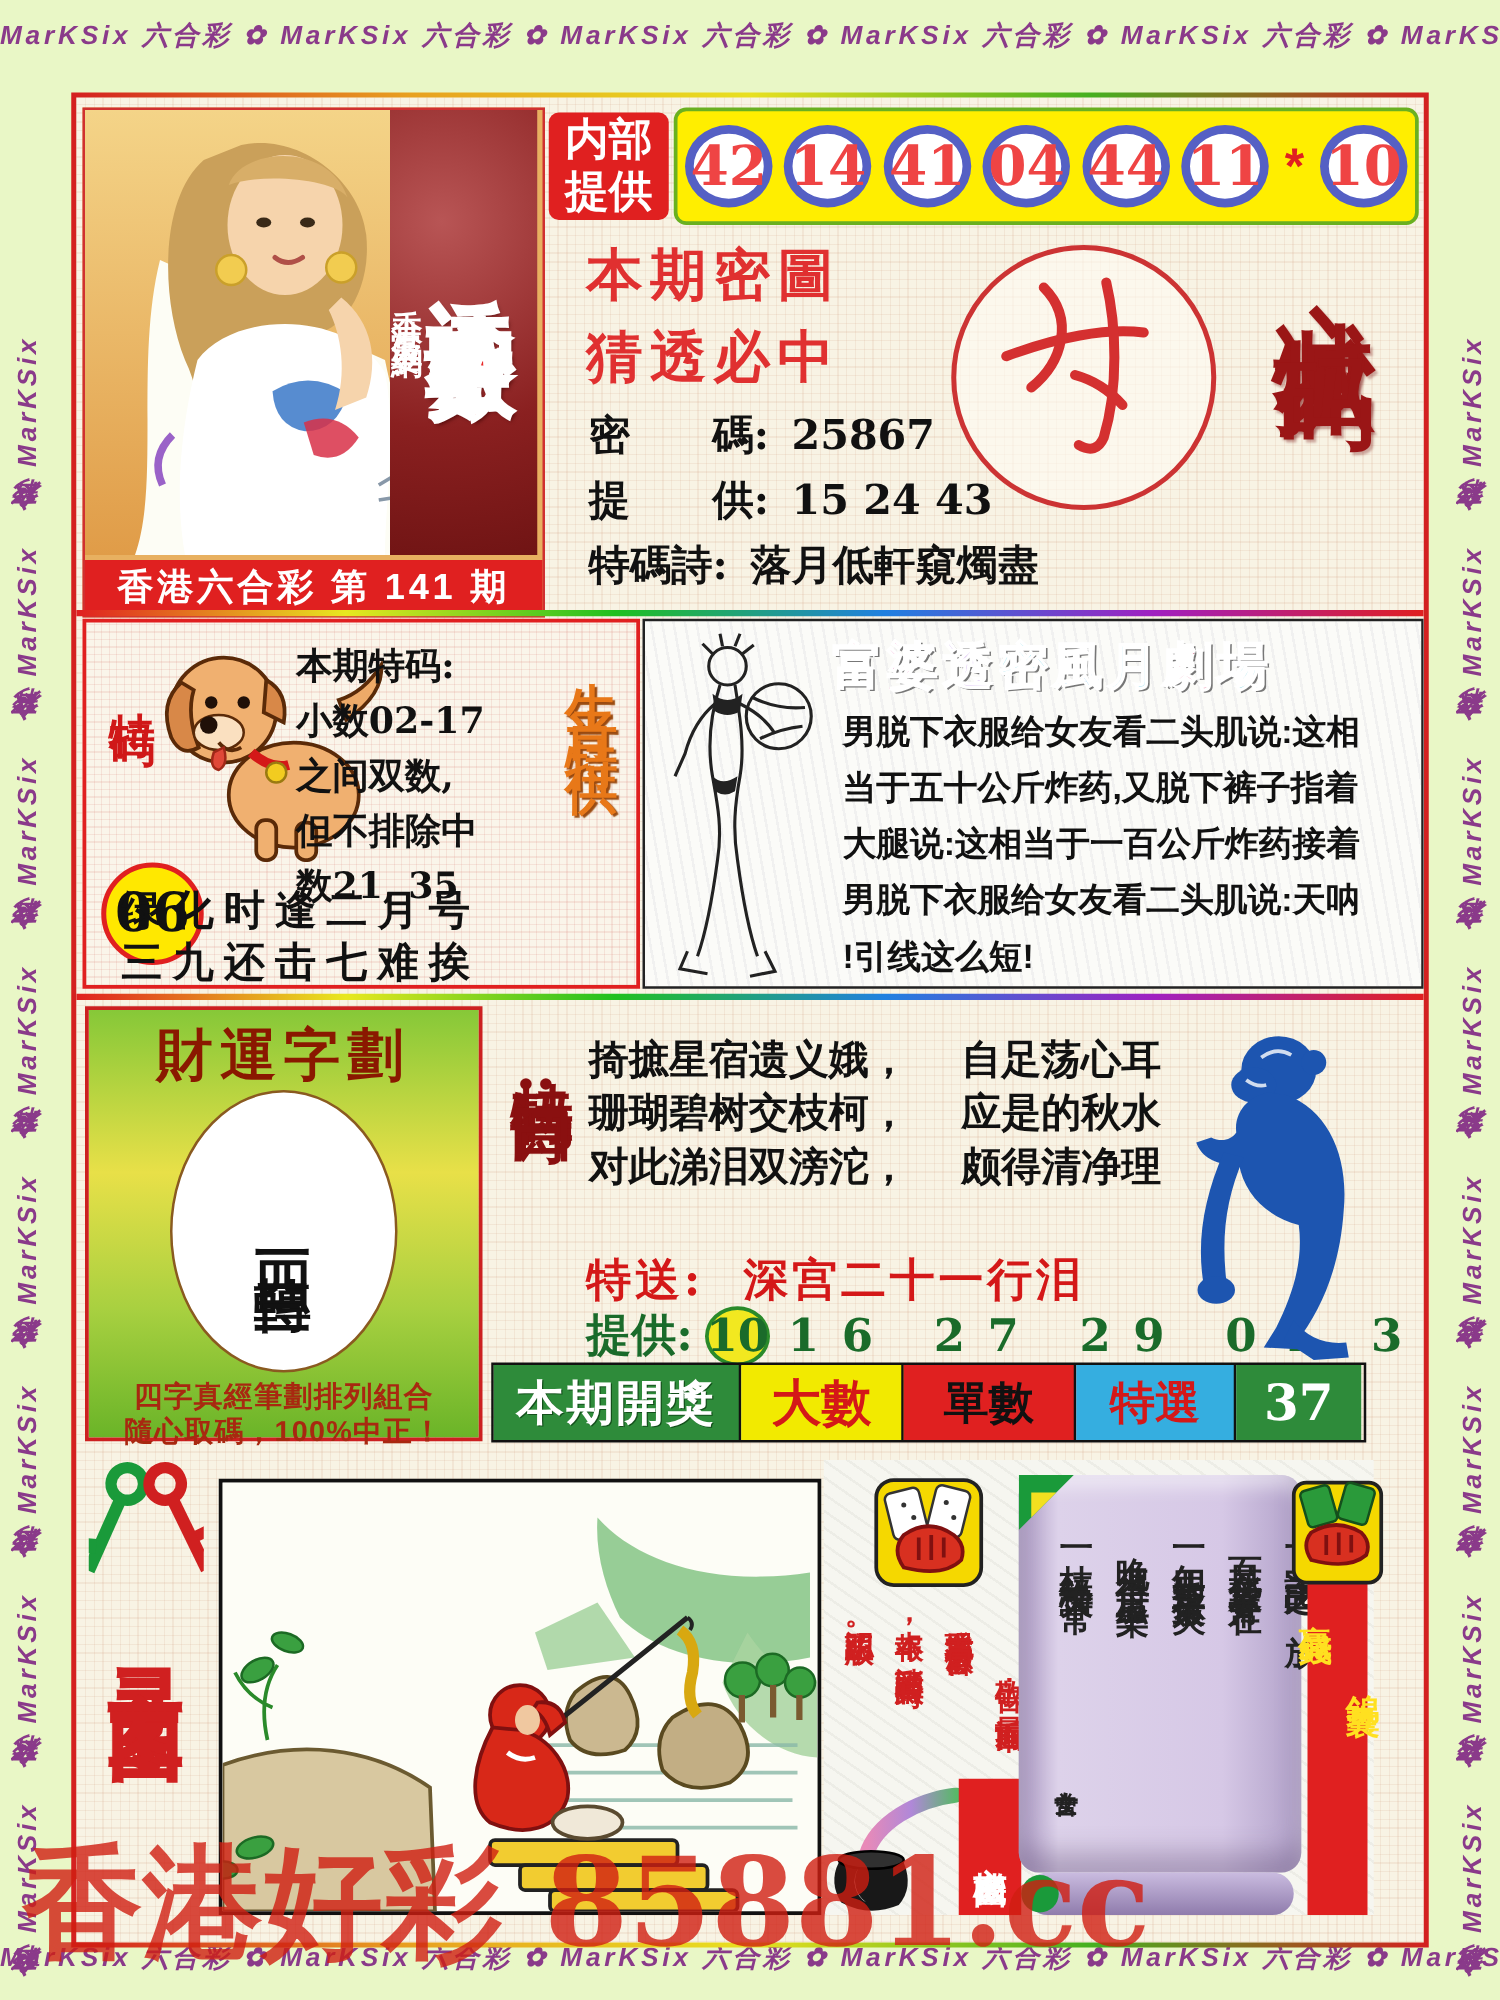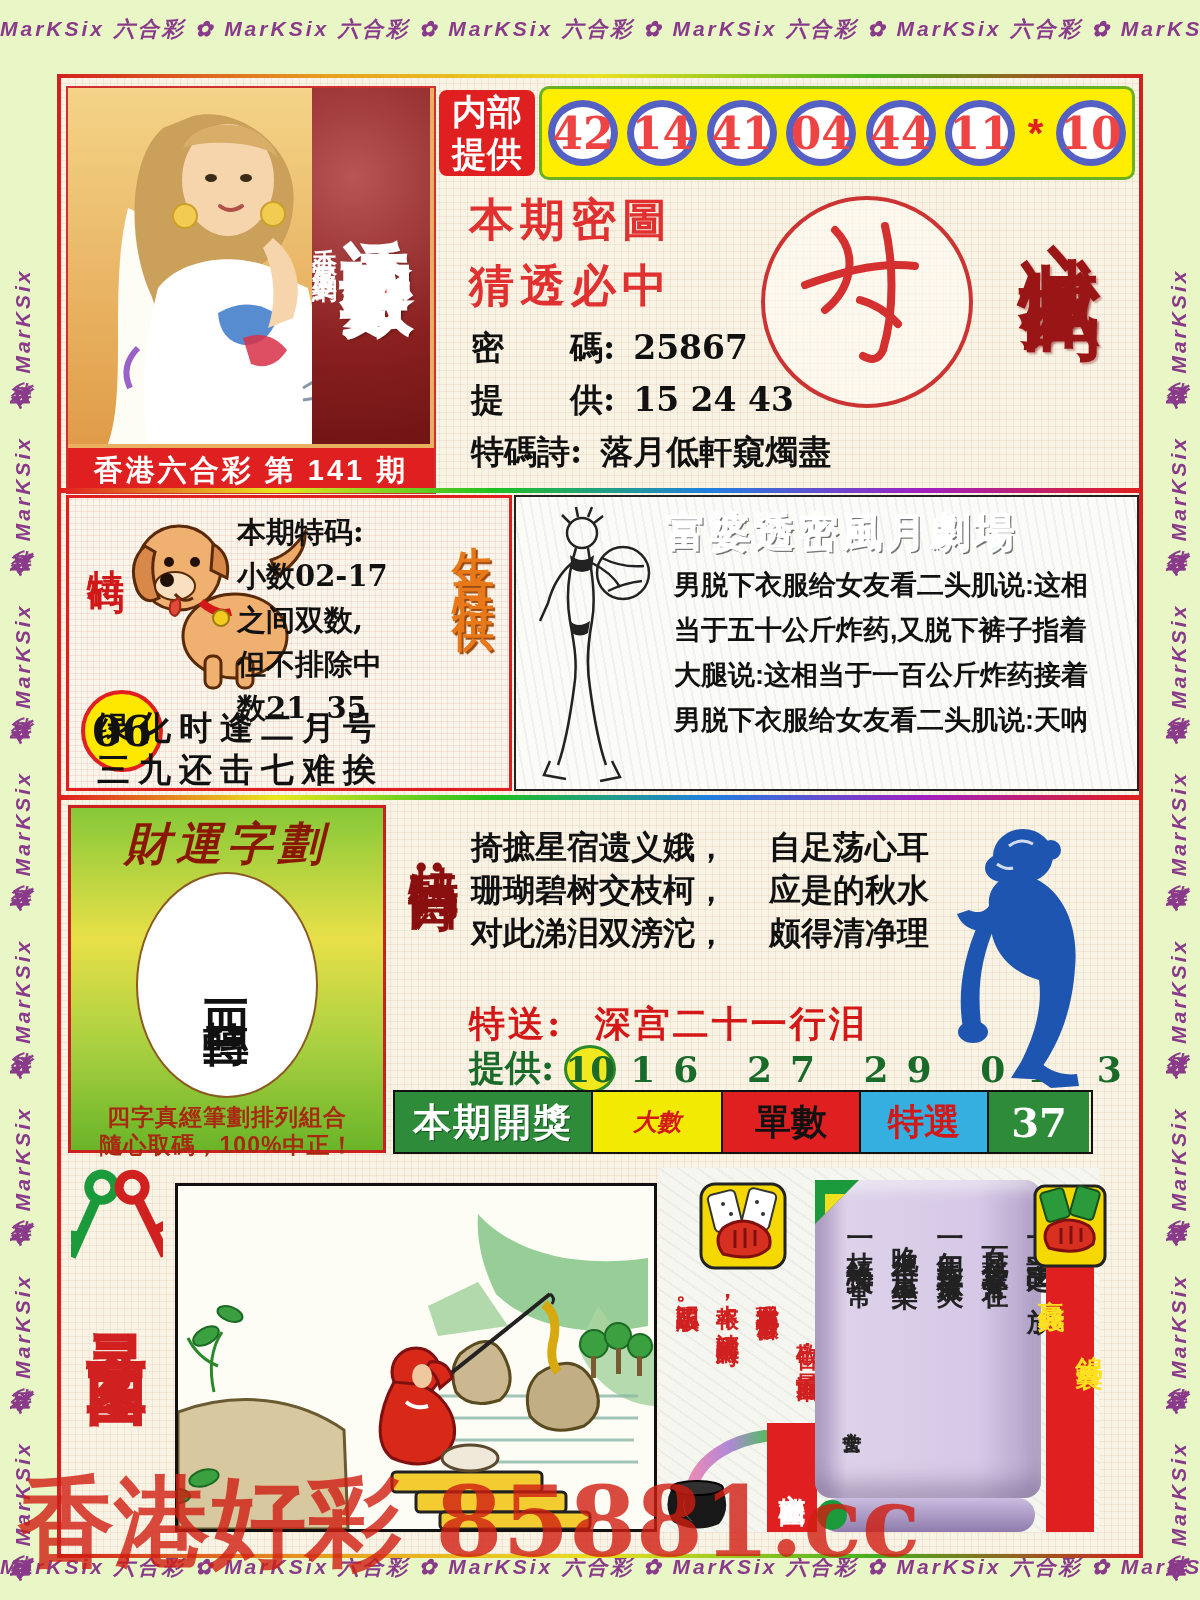--- a/index.html
+++ b/index.html
@@ -86,21 +86,21 @@
   #swimmer-svg{position:absolute;left:4px;top:6px;}
   #fy-title{position:absolute;left:150px;top:8px;font-size:40px;font-weight:bold;letter-spacing:4px;white-space:nowrap;}
   #fy-title span{-webkit-text-stroke:1.5px #fff;text-shadow:2px 2px 0 #777;}
   #fy-body{position:absolute;left:158px;top:66px;width:460px;font-size:27px;font-weight:bold;color:#111;
     line-height:45px;white-space:nowrap;}
 
   
   #caiyun-box{position:absolute;left:7px;top:727px;width:318px;height:348px;border:3px solid #cc2020;box-sizing:border-box;
     background:linear-gradient(180deg,#86c838 0%,#e8e048 38%,#a8d040 70%,#6ab428 100%);}
   #caiyun-title{position:absolute;left:0;top:6px;width:100%;text-align:center;color:#8a1800;font-size:45px;
-    font-weight:bold;font-family:"DejaVu Serif",serif;letter-spacing:6px;font-style:italic;}
+    font-weight:bold;font-family:"DejaVu Serif",serif;letter-spacing:6px;}
   #caiyun-oval{position:absolute;left:50%;top:64px;transform:translateX(-50%);width:178px;height:222px;
     background:#fff;border:2px solid #8a5a20;border-radius:50%;display:flex;align-items:center;justify-content:center;}
   #caiyun-oval .txt{writing-mode:vertical-rl;font-family:"DejaVu Serif",serif;font-size:46px;font-weight:bold;color:#111;letter-spacing:6px;}
   .caiyun-foot{position:absolute;width:100%;text-align:center;color:#a82810;font-size:23px;font-weight:bold;letter-spacing:1px;}
 
   
   #shici-title{position:absolute;left:340px;top:748px;writing-mode:vertical-rl;color:#8a1010;font-size:50px;
     font-weight:bold;font-family:"DejaVu Serif",serif;letter-spacing:8px;}
   .poem-row{position:absolute;left:410px;font-family:"DejaVu Serif",serif;font-size:32px;font-weight:bold;
     color:#111;white-space:nowrap;}
@@ -114,21 +114,21 @@
   #tigong .nums{letter-spacing:18px;margin-left:4px;}
   #monkey-svg{position:absolute;left:888px;top:740px;}
 
   
   #result-bar{position:absolute;left:332px;top:1012px;width:700px;height:64px;border:2px solid #111;
     box-sizing:border-box;display:flex;}
   .rcell{height:100%;display:flex;align-items:center;justify-content:center;font-weight:bold;
     font-family:"DejaVu Serif",serif;border-right:2px solid #111;box-sizing:border-box;white-space:nowrap;}
   .rcell:last-child{border-right:none;}
   .rc0{width:198px;background:#2e8b3a;color:#fff;font-size:38px;letter-spacing:2px;text-shadow:1px 1px 0 #14501c;}
-  .rc1{width:130px;background:#f2ea00;color:#d41818;font-size:24px;font-style:italic;}
+  .rc1{width:130px;background:#f2ea00;color:#d41818;font-size:40px;}
   .rc2{width:138px;background:#e02020;color:#111;font-size:36px;}
   .rc3{width:128px;background:#35aee0;color:#d41818;font-size:36px;}
   .rc4{width:100px;background:#2e8b3a;color:#fff;font-size:40px;}
 
   
   #bottom-panel{position:absolute;left:598px;top:1090px;width:440px;height:364px;background:#f6f6f0;
     background-image:repeating-linear-gradient(35deg,rgba(170,170,160,.12) 0 2px,transparent 2px 11px);}
   #treasure{position:absolute;left:5px;top:1087px;width:102px;height:367px;display:flex;flex-direction:column;align-items:center;}
   #treasure .chars{writing-mode:vertical-rl;font-size:58px;font-weight:bold;color:#ffd820;
     -webkit-text-stroke:3px #d02020;letter-spacing:18px;margin-top:6px;font-family:"DejaVu Serif",serif;}
@@ -308,20 +308,21 @@
           </svg>
         </div>
         <div id="fy-title">
           <span style="color:#e85a8a">富</span><span style="color:#e87ab8">婆</span><span style="color:#b07ae0">透</span><span style="color:#7ad8e8">密</span><span style="color:#8ac8f0">風</span><span style="color:#a8e0f0">月</span><span style="color:#e87a9a">劇</span><span style="color:#7ad0e0">場</span>
         </div>
         <div id="fy-body">
           <div>男脱下衣服给女友看二头肌说:这相</div>
           <div>当于五十公斤炸药,又脱下裤子指着</div>
           <div>大腿说:这相当于一百公斤炸药接着</div>
           <div>男脱下衣服给女友看二头肌说:天呐</div>
+          <div>!引线这么短!</div>
         </div>
       </div>
 
       <div class="sep" style="left:0;top:717px;width:1078px;"></div>
 
       <div id="caiyun-box">
         <div id="caiyun-title">財運字劃</div>
         <div id="caiyun-oval">
           <div class="txt">四一轉三</div>
         </div>

